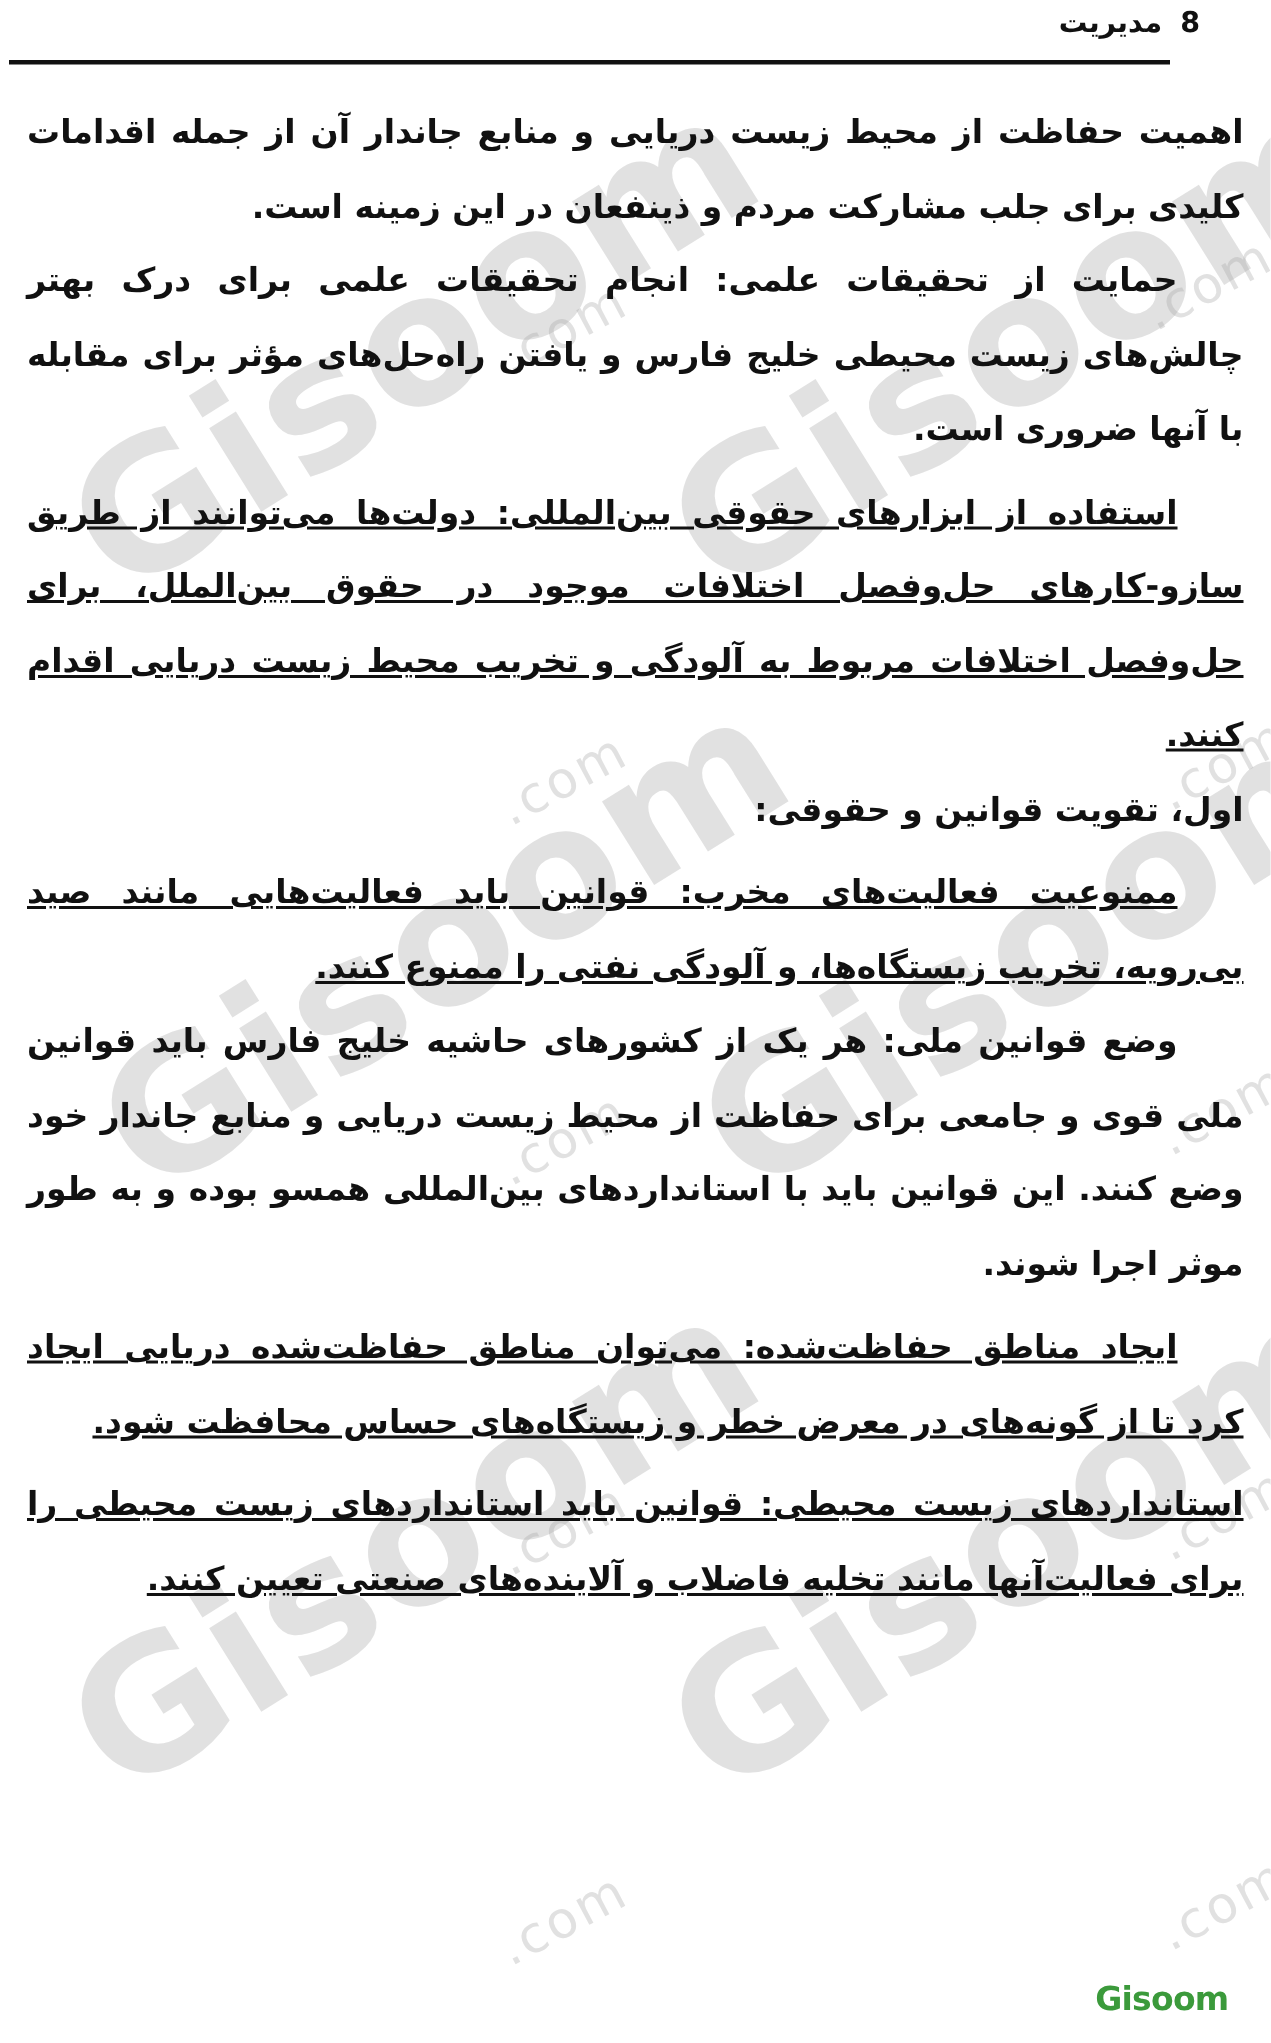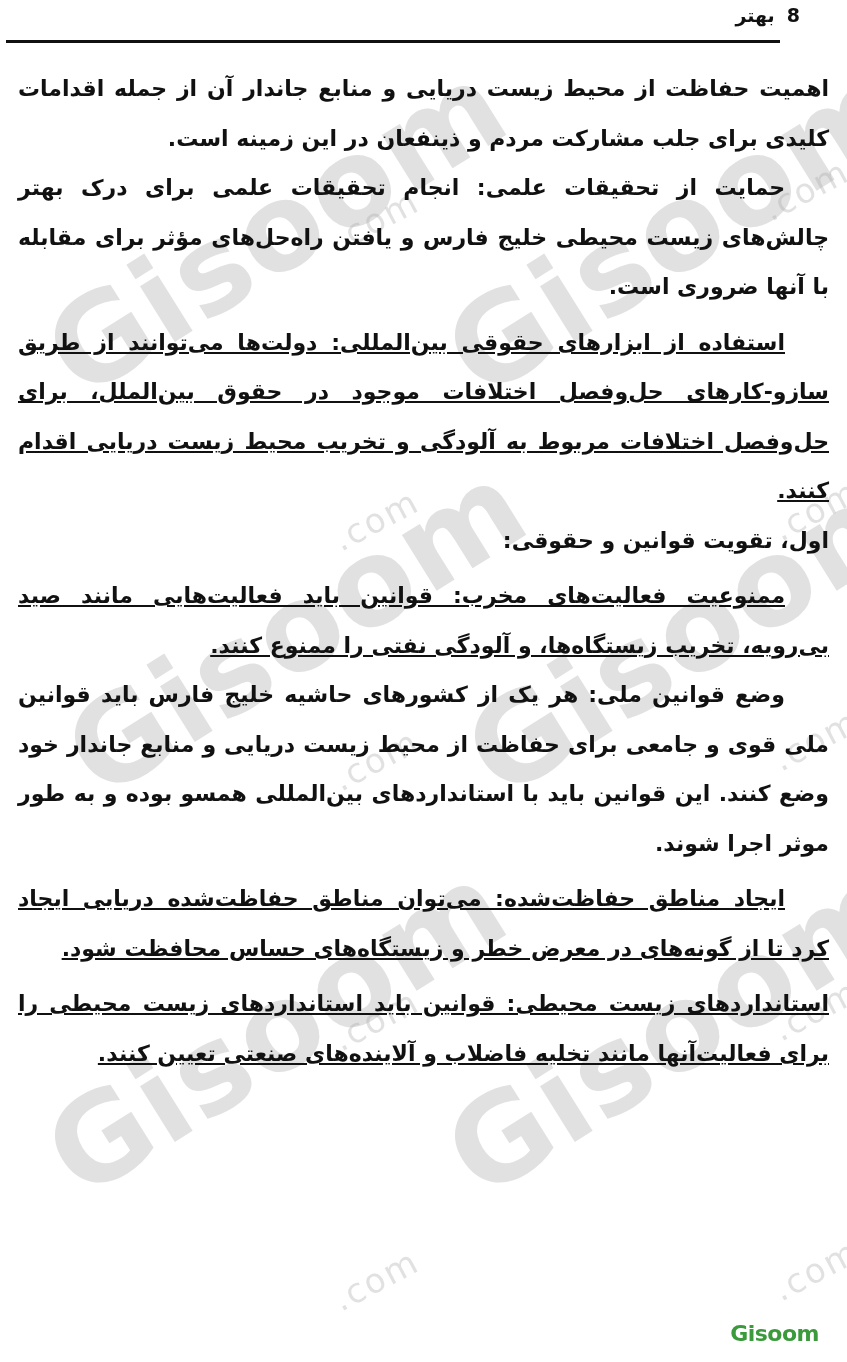--- a/index.html
+++ b/index.html
@@ -99,21 +99,21 @@
   <div class="wm wm-com" style="left:770px; top:720px;">.com</div>
   <div class="wm wm-com" style="left:330px; top:740px;">.com</div>
   <div class="wm wm-com" style="left:770px; top:990px;">.com</div>
   <div class="wm wm-com" style="left:330px; top:1000px;">.com</div>
   <div class="wm wm-com" style="left:770px; top:1250px;">.com</div>
   <div class="wm wm-com" style="left:330px; top:1260px;">.com</div>
 </div>
 
 <div class="page-header">
   <span>8</span>
-  <span>بهتر</span>
+  <span>مدیریت</span>
 </div>
 <div class="header-rule"></div>
 
 <div class="content">
   <p>اهمیت حفاظت از محیط زیست دریایی و منابع جاندار آن از جمله اقدامات کلیدی برای جلب مشارکت مردم و ذینفعان در این زمینه است.</p>
   <p class="indent">حمایت از تحقیقات علمی: انجام تحقیقات علمی برای درک بهتر چالش‌های زیست محیطی خلیج فارس و یافتن راه‌حل‌های مؤثر برای مقابله با آنها ضروری است.</p>
   <p class="indent gap">استفاده از ابزارهای حقوقی بین‌المللی: دولت‌ها می‌توانند از طریق سازو-کارهای حل‌وفصل اختلافات موجود در حقوق بین‌الملل، برای حل‌وفصل اختلافات مربوط به آلودگی و تخریب محیط زیست دریایی اقدام کنند.</p>
   <p>اول، تقویت قوانین و حقوقی:</p>
   <p class="indent gap">ممنوعیت فعالیت‌های مخرب: قوانین باید فعالیت‌هایی مانند صید بی‌رویه، تخریب زیستگاه‌ها، و آلودگی نفتی را ممنوع کنند.</p>
   <p class="indent">وضع قوانین ملی: هر یک از کشورهای حاشیه خلیج فارس باید قوانین ملی قوی و جامعی برای حفاظت از محیط زیست دریایی و منابع جاندار خود وضع کنند. این قوانین باید با استانداردهای بین‌المللی همسو بوده و به طور موثر اجرا شوند.</p>

